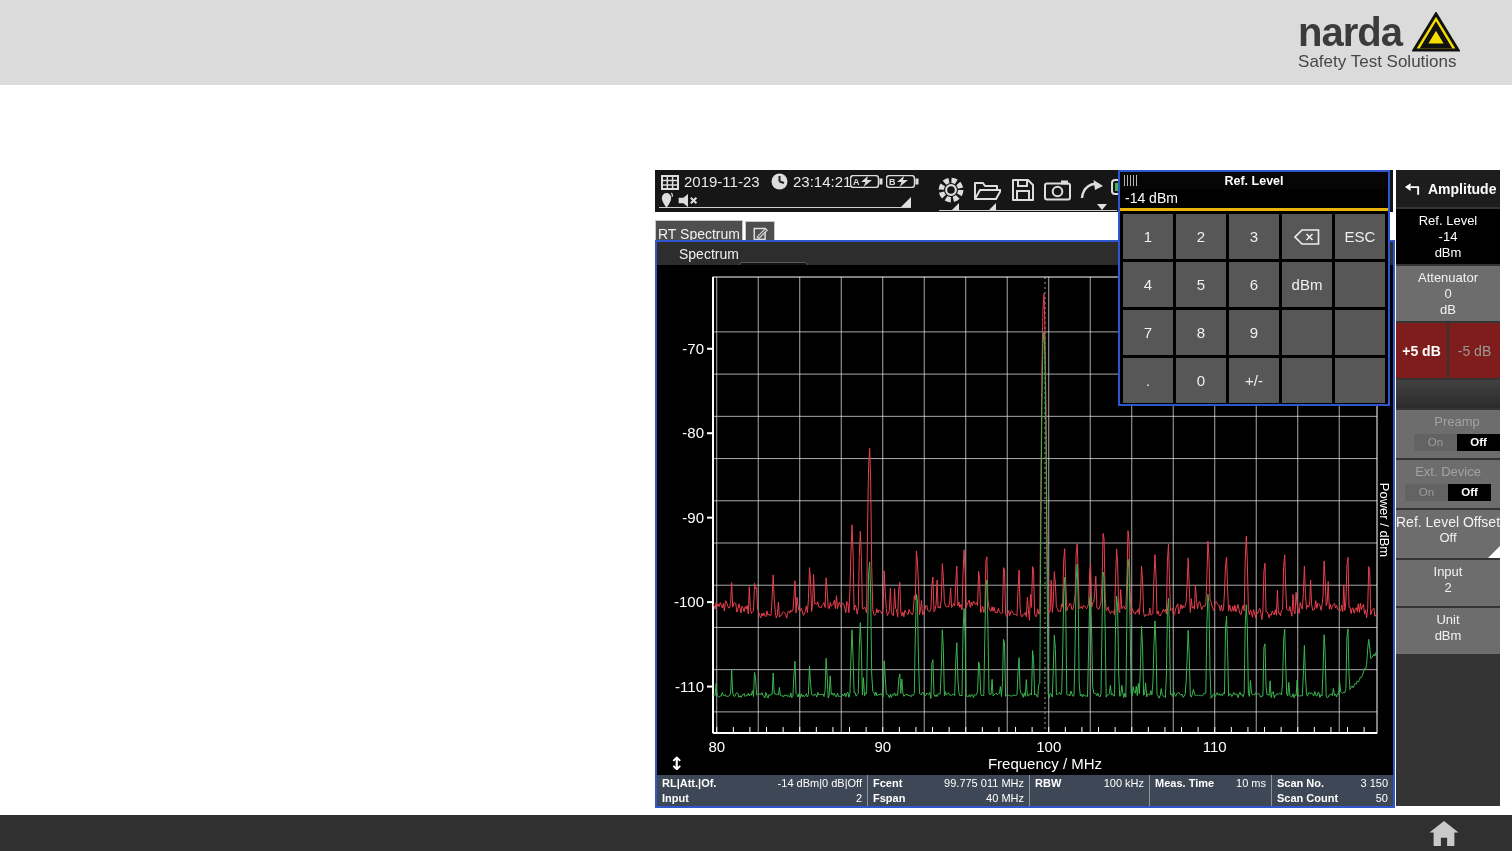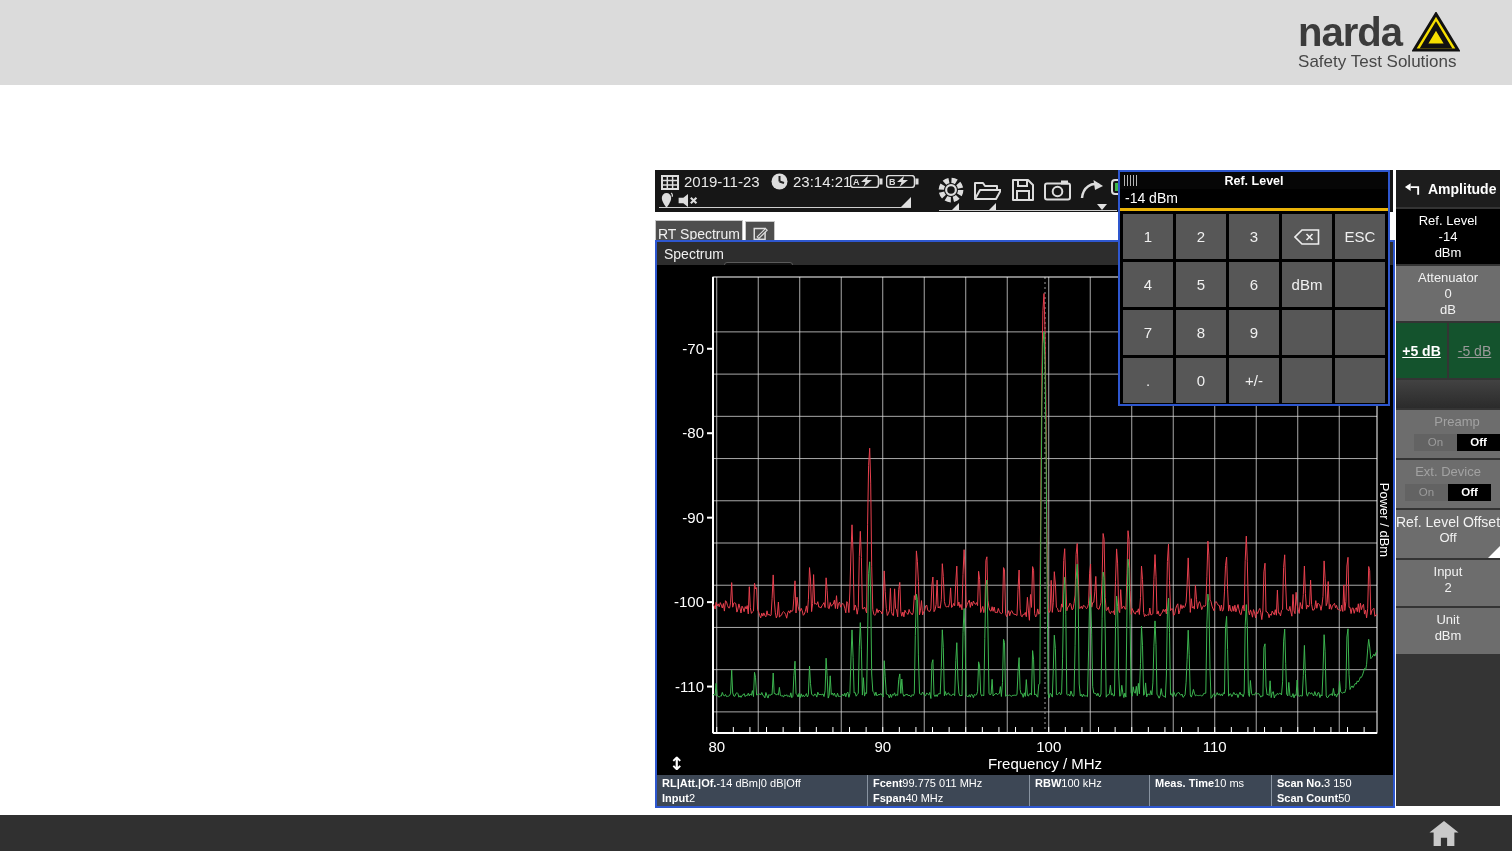--- a/index.html
+++ b/index.html
@@ -34,57 +34,57 @@
   .tab-active{position:absolute;left:0;top:0;width:86px;height:25px;background:#4e4e4e;
               border:1px solid #c8c8c8;border-bottom:none;color:#f0f0f0;font-size:14px;
               display:flex;align-items:center;justify-content:center;}
   .tab-edit{position:absolute;left:90px;top:1px;width:28px;height:23px;background:#4e4e4e;
             border:1px solid #c8c8c8;display:flex;align-items:center;justify-content:center;}
 
   
   .panel{position:absolute;left:0;top:70px;width:740px;height:568px;border:2px solid #2e57cf;
          background:#000;box-sizing:border-box;}
   .chart-window{position:absolute;left:0;top:0;width:736px;height:535px;border-bottom:2px solid #2e57cf;box-sizing:border-box;}
-  .chart-titlebar{height:23px;background:#2d2d2d;display:flex;align-items:center;padding-left:7px;gap:0;}
+  .chart-titlebar{height:23px;background:#2d2d2d;display:flex;align-items:center;padding-left:22px;gap:0;}
   .chart-title{color:#f0f0f0;font-size:14px;}
   .legend-chip{background:#121212;border:1px solid #5a5a5a;border-radius:3px;padding:0 5px;height:17px;
                display:flex;align-items:center;gap:5px;font-size:13px;font-weight:bold;margin-top:36px;}
   .legend-pk{color:#e8404e;}
   .legend-rms{color:#3cb44f;}
   .plot-area{position:relative;width:736px;height:510px;background:#000;}
   #plot{position:absolute;left:0;top:0;}
   .xlabel{position:absolute;left:56px;bottom:3px;width:664px;text-align:center;color:#fff;font-size:15px;}
   .ylabel{position:absolute;right:1px;top:50%;transform:translateY(-50%);color:#fff;font-size:13px;
           writing-mode:vertical-rl;}
   .resize-arrow{position:absolute;left:12px;bottom:1px;color:#fff;font-size:18px;font-weight:bold;
                 font-family:"DejaVu Sans",sans-serif;cursor:pointer;}
 
   
   .statusbar{position:absolute;left:0;bottom:0;width:736px;height:31px;background:#3d4755;display:flex;}
   .scell{border-right:1px solid #8893a0;padding:1px 5px 0 5px;box-sizing:border-box;}
   .scell:last-child{border-right:none;}
-  .srow{display:flex;line-height:15px;}
+  .srow{display:flex;justify-content:space-between;line-height:15px;}
   .slabel{color:#fff;font-size:11px;font-weight:bold;white-space:nowrap;}
   .sval{color:#fff;font-size:11px;white-space:nowrap;}
 
   
   .sidebar{position:absolute;left:741px;top:0;width:104px;height:636px;background:#343434;}
   .sb-header{position:absolute;left:0;top:0;width:104px;height:37px;background:#1d1d1d;display:flex;
              align-items:center;gap:7px;padding-left:8px;box-sizing:border-box;}
   .sb-header span{color:#fff;font-size:14px;font-weight:bold;}
   .sb-tile{position:absolute;left:0;width:104px;background:#6d6d6d;color:#f2f2f2;text-align:center;
            font-size:13px;box-sizing:border-box;cursor:pointer;}
   .sb-tile .t-label{padding-top:4px;line-height:16px;}
   .sb-tile .t-line{line-height:16px;}
   .sb-selected{background:#000;color:#fff;}
   .sb-disabled{cursor:default;}
   .sb-disabled .t-label{color:#a2a2a2;}
   .btnrow{position:absolute;left:0;top:153px;width:104px;height:55px;display:flex;gap:2px;}
-  .sb-btn{flex:1;background:#14532d;display:flex;align-items:center;justify-content:center;
-          font-size:14px;font-weight:bold;color:#fff;cursor:pointer;text-decoration:underline;}
+  .sb-btn{flex:1;background:#7f1d1d;display:flex;align-items:center;justify-content:center;
+          font-size:14px;font-weight:bold;color:#fff;cursor:pointer;}
   .sb-btn.disabled{color:#9a9a9a;font-weight:normal;cursor:default;}
   .sb-spacer{position:absolute;left:0;top:210px;width:104px;height:28px;
              background:linear-gradient(#424242,#2b2b2b);}
   .tog{display:flex;width:86px;margin:4px auto 0;height:17px;font-size:11.5px;}
   .tog-on{flex:1;background:#636363;color:#9b9b9b;text-align:center;line-height:17px;}
   .tog-off{flex:1;background:#000;color:#fff;font-weight:bold;text-align:center;line-height:17px;}
   .corner-wh{position:absolute;right:0;bottom:0;width:0;height:0;border-left:12px solid transparent;
              border-bottom:12px solid #fff;}
 
   

